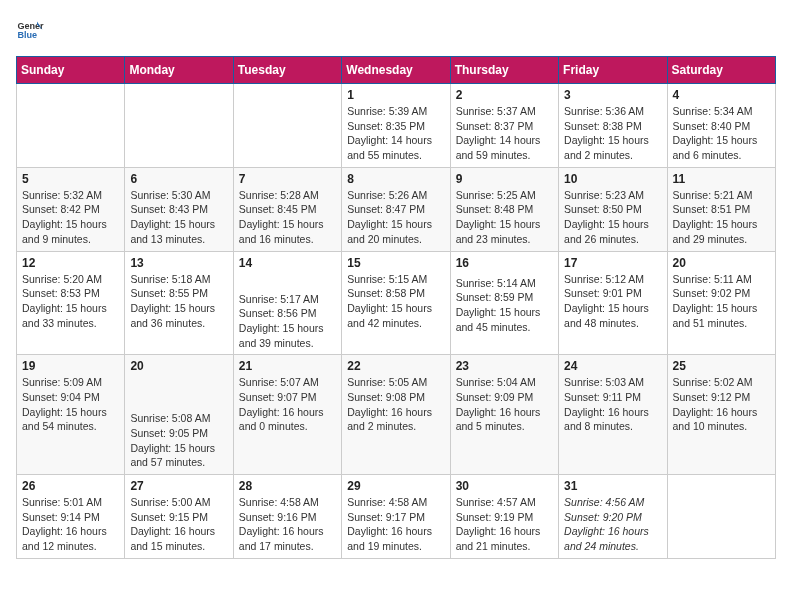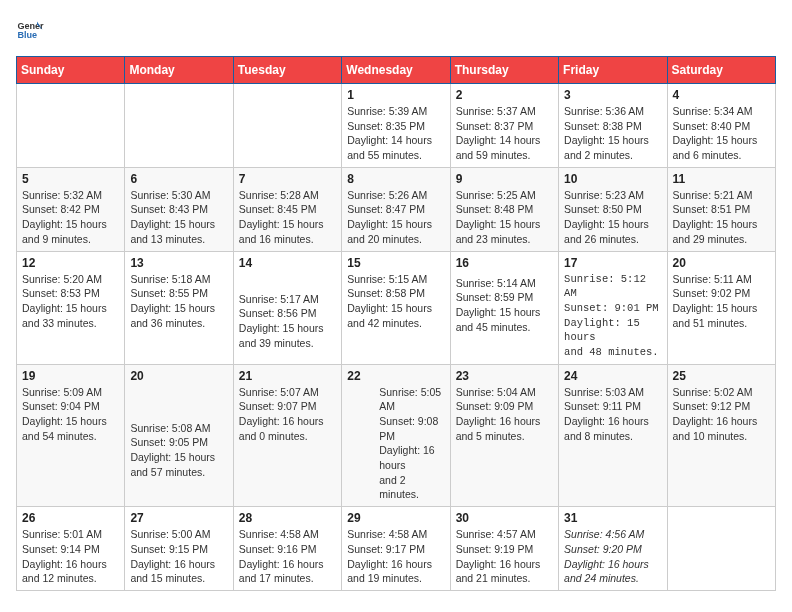--- a/index.html
+++ b/index.html
@@ -36,21 +36,21 @@
     .location-title {
       font-size: 16px;
       color: #444;
     }
     .calendar {
       width: 100%;
       border-collapse: collapse;
       font-size: 11px;
     }
     .calendar th {
-      background-color: #ef4444;
+      background-color: #be185d;
       color: #fff;
       padding: 6px 4px;
       text-align: left;
       font-size: 12px;
       border: 1px solid #1a5da0;
     }
     .calendar td {
       border: 1px solid #ccc;
       vertical-align: top;
       padding: 4px 5px;
@@ -224,21 +224,21 @@
         </td>
         <td>
           <div class="day-number">16</div>
           <div class="day-info" style="white-space: pre-line; margin-top: 6px;">Sunrise: 5:14 AM
 Sunset: 8:59 PM
 Daylight: 15 hours
 and 45 minutes.</div>
         </td>
         <td>
           <div class="day-number">17</div>
-          <div class="day-info" style="white-space: pre-line; font-family: Liberation Mono, monospace;">Sunrise: 5:12 AM
+          <div class="day-info" style="white-space: pre-line;">Sunrise: 5:12 AM
 Sunset: 9:01 PM
 Daylight: 15 hours
 and 48 minutes.</div>
         </td>
         <td>
           <div class="day-number">20</div>
           <div class="day-info" style="white-space: pre-line;">Sunrise: 5:11 AM
 Sunset: 9:02 PM
 Daylight: 15 hours
 and 51 minutes.</div>
@@ -261,21 +261,21 @@
         </td>
         <td>
           <div class="day-number">21</div>
           <div class="day-info" style="white-space: pre-line;">Sunrise: 5:07 AM
 Sunset: 9:07 PM
 Daylight: 16 hours
 and 0 minutes.</div>
         </td>
         <td>
           <div class="day-number">22</div>
-          <div class="day-info" style="white-space: pre-line; margin-left: 32px;">Sunrise: 5:05 AM
+          <div class="day-info" style="white-space: pre-line;">Sunrise: 5:05 AM
 Sunset: 9:08 PM
 Daylight: 16 hours
 and 2 minutes.</div>
         </td>
         <td>
           <div class="day-number">23</div>
           <div class="day-info" style="white-space: pre-line;">Sunrise: 5:04 AM
 Sunset: 9:09 PM
 Daylight: 16 hours
 and 5 minutes.</div>

